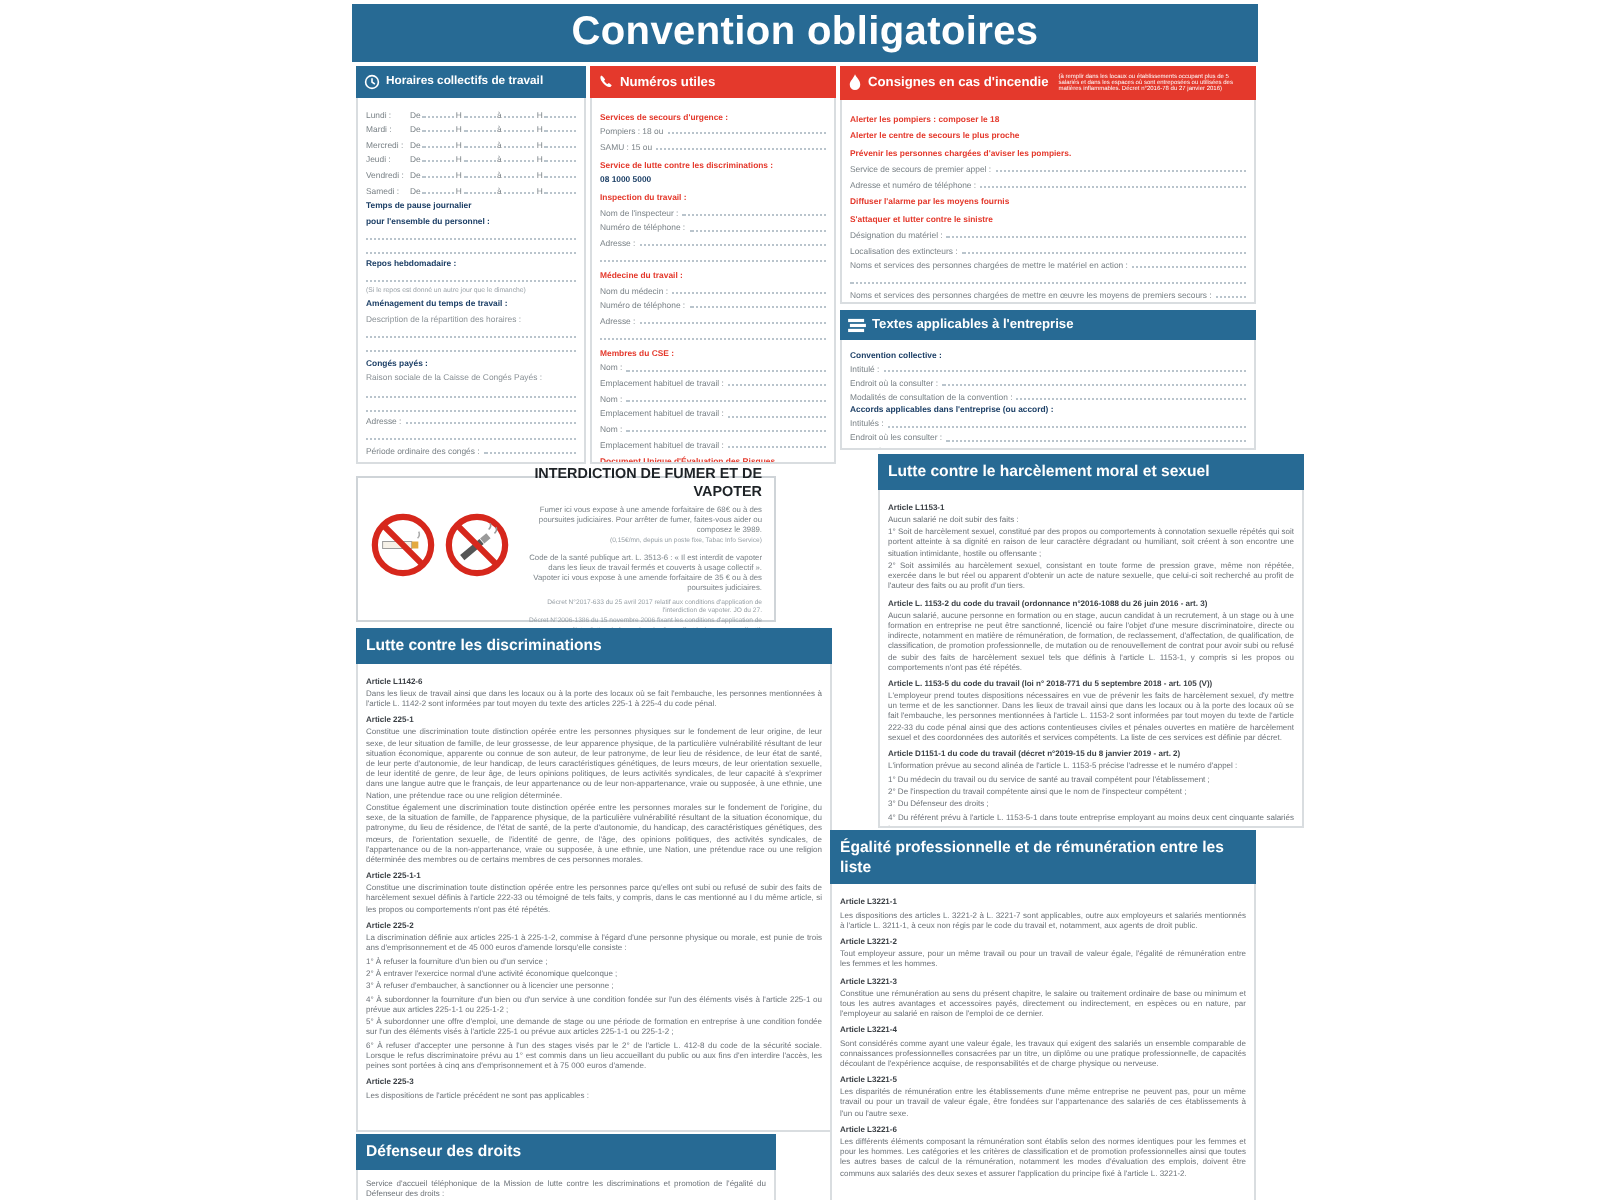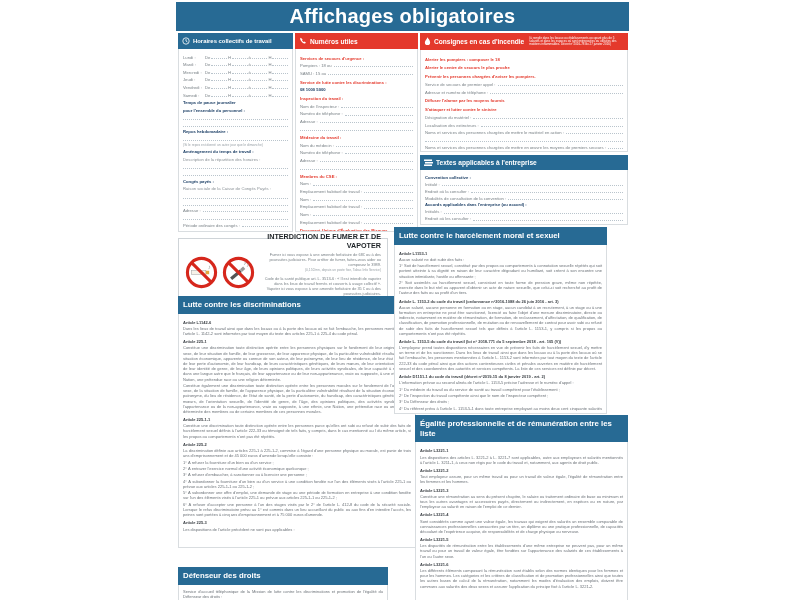--- a/index.html
+++ b/index.html
@@ -40,21 +40,21 @@
   .sp{font-size:3.9px;color:#7a8287;line-height:1.3;margin-top:1px}
   .sp.tiny{font-size:3.3px;color:#98a0a6}
   .sp.gap{margin-top:3px}
   .hicon{display:flex;align-items:center}
 </style>
 </head>
 <body>
 
 <div class="page">
 
-  <div class="poster-title">Affichages obligatoires</div>
+  <div class="poster-title">Convention obligatoires</div>
 
   <div class="sec" style="left:178px;top:33px;width:115px;height:199px">
     <div class="hdr blue" style="height:16px">
       <span class="hicon">
         <svg width="8" height="8" viewBox="0 0 10 10">
             <circle cx="5" cy="5" r="4" fill="none" stroke="#fff" stroke-width="1"></circle>
             <path d="M5 2.6V5l1.8 1.3" stroke="#fff" stroke-width="1" fill="none"></path>
           </svg>
       </span>
       <span class="htxt" style="font-size:5.9px">Horaires collectifs de travail</span>
@@ -283,21 +283,21 @@
 
       <div class="sp">Fumer ici vous expose à une amende forfaitaire de 68€ ou à des poursuites judiciaires. Pour arrêter de fumer, faites-vous aider ou composez le 3989.</div>
           <div class="sp tiny">(0,15€/mn, depuis un poste fixe, Tabac Info Service)</div>
           <div class="sp gap">Code de la santé publique art. L. 3513-6 : « Il est interdit de vapoter dans les lieux de travail fermés et couverts à usage collectif ». Vapoter ici vous expose à une amende forfaitaire de 35 € ou à des poursuites judiciaires.</div>
           <div class="sp tiny gap">Décret N°2017-633 du 25 avril 2017 relatif aux conditions d'application de l'interdiction de vapoter. JO du 27.</div>
           <div class="sp tiny">Décret N°2006-1386 du 15 novembre 2006 fixant les conditions d'application de l'interdiction de fumer dans les lieux affectés à un usage collectif.</div>
         </div>
     </div>
   </div>
 
-  <div class="sec" style="left:178px;top:296px;width:238px;height:250px">
+  <div class="sec" style="left:178px;top:314px;width:238px;height:250px">
     <div class="bighdr">Lutte contre les discriminations</div>
     <div class="bod" style="height:234px">
       <div>
 
       <div class="fi art">Article L1142-6</div>
           <div class="fi p">Dans les lieux de travail ainsi que dans les locaux ou à la porte des locaux où se fait l'embauche, les personnes mentionnées à l'article L. 1142-2 sont informées par tout moyen du texte des articles 225-1 à 225-4 du code pénal.</div>
           <div class="fi art">Article 225-1</div>
           <div class="fi p">Constitue une discrimination toute distinction opérée entre les personnes physiques sur le fondement de leur origine, de leur sexe, de leur situation de famille, de leur grossesse, de leur apparence physique, de la particulière vulnérabilité résultant de leur situation économique, apparente ou connue de son auteur, de leur patronyme, de leur lieu de résidence, de leur état de santé, de leur perte d'autonomie, de leur handicap, de leurs caractéristiques génétiques, de leurs mœurs, de leur orientation sexuelle, de leur identité de genre, de leur âge, de leurs opinions politiques, de leurs activités syndicales, de leur capacité à s'exprimer dans une langue autre que le français, de leur appartenance ou de leur non-appartenance, vraie ou supposée, à une ethnie, une Nation, une prétendue race ou une religion déterminée.</div>
           <div class="fi p">Constitue également une discrimination toute distinction opérée entre les personnes morales sur le fondement de l'origine, du sexe, de la situation de famille, de l'apparence physique, de la particulière vulnérabilité résultant de la situation économique, du patronyme, du lieu de résidence, de l'état de santé, de la perte d'autonomie, du handicap, des caractéristiques génétiques, des mœurs, de l'orientation sexuelle, de l'identité de genre, de l'âge, des opinions politiques, des activités syndicales, de l'appartenance ou de la non-appartenance, vraie ou supposée, à une ethnie, une Nation, une prétendue race ou une religion déterminée des membres ou de certains membres de ces personnes morales.</div>
           <div class="fi art">Article 225-1-1</div>
@@ -319,21 +319,21 @@
   <div class="sec" style="left:178px;top:567px;width:210px;height:33px">
     <div class="bighdr">Défenseur des droits</div>
     <div class="bod" style="height:17px">
       <div>
 
       <div class="fi p">Service d'accueil téléphonique de la Mission de lutte contre les discriminations et promotion de l'égalité du Défenseur des droits :</div>
         </div>
     </div>
   </div>
 
-  <div class="sec" style="left:394px;top:227px;width:213px;height:185px">
+  <div class="sec" style="left:439px;top:227px;width:213px;height:185px">
     <div class="bighdr">Lutte contre le harcèlement moral et sexuel</div>
     <div class="bod" style="height:169px">
       <div>
 
       <div class="fi art">Article L1153-1</div>
           <div class="fi p">Aucun salarié ne doit subir des faits :</div>
           <div class="fi p">1° Soit de harcèlement sexuel, constitué par des propos ou comportements à connotation sexuelle répétés qui soit portent atteinte à sa dignité en raison de leur caractère dégradant ou humiliant, soit créent à son encontre une situation intimidante, hostile ou offensante ;</div>
           <div class="fi p">2° Soit assimilés au harcèlement sexuel, consistant en toute forme de pression grave, même non répétée, exercée dans le but réel ou apparent d'obtenir un acte de nature sexuelle, que celui-ci soit recherché au profit de l'auteur des faits ou au profit d'un tiers.</div>
           <div class="fi art">Article L. 1153-2 du code du travail (ordonnance n°2016-1088 du 26 juin 2016 - art. 3)</div>
           <div class="fi p">Aucun salarié, aucune personne en formation ou en stage, aucun candidat à un recrutement, à un stage ou à une formation en entreprise ne peut être sanctionné, licencié ou faire l'objet d'une mesure discriminatoire, directe ou indirecte, notamment en matière de rémunération, de formation, de reclassement, d'affectation, de qualification, de classification, de promotion professionnelle, de mutation ou de renouvellement de contrat pour avoir subi ou refusé de subir des faits de harcèlement sexuel tels que définis à l'article L. 1153-1, y compris si les propos ou comportements n'ont pas été répétés.</div>

